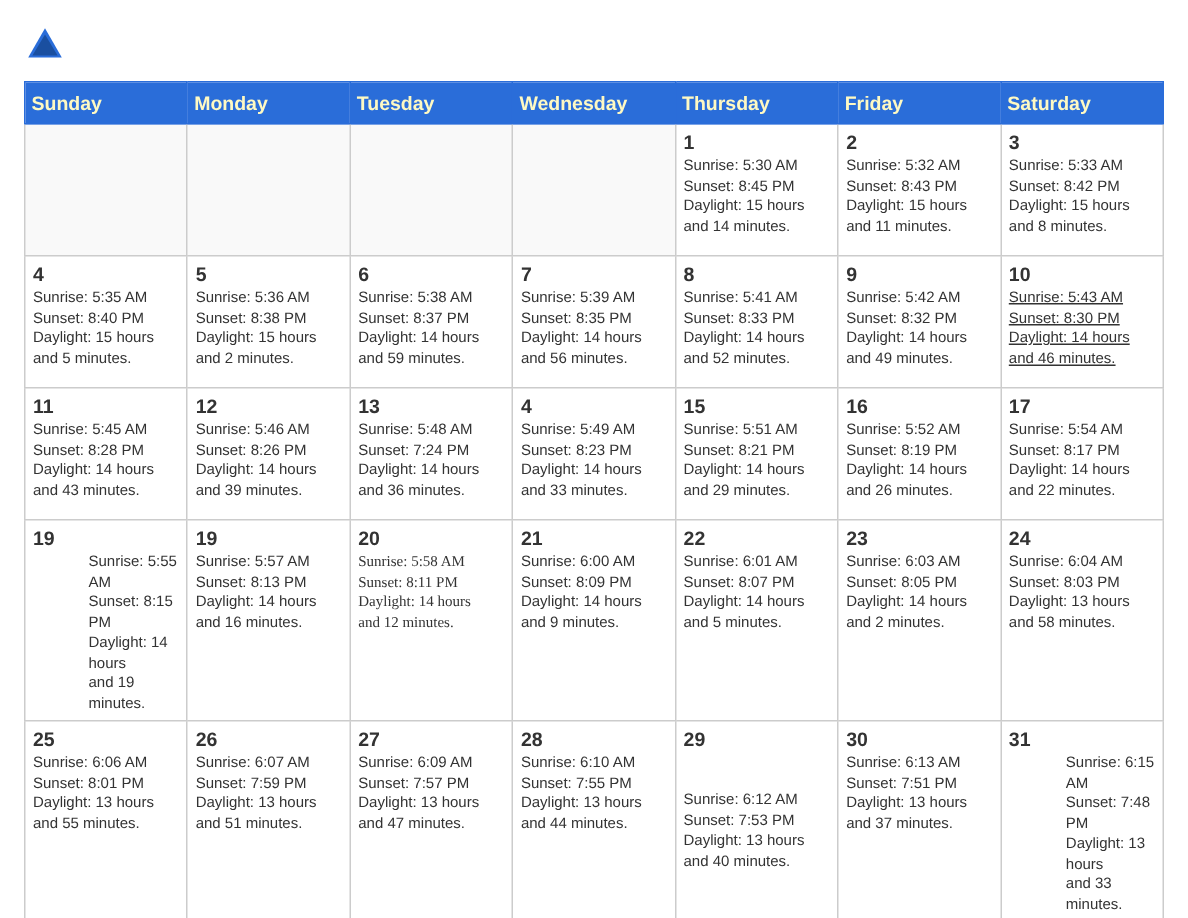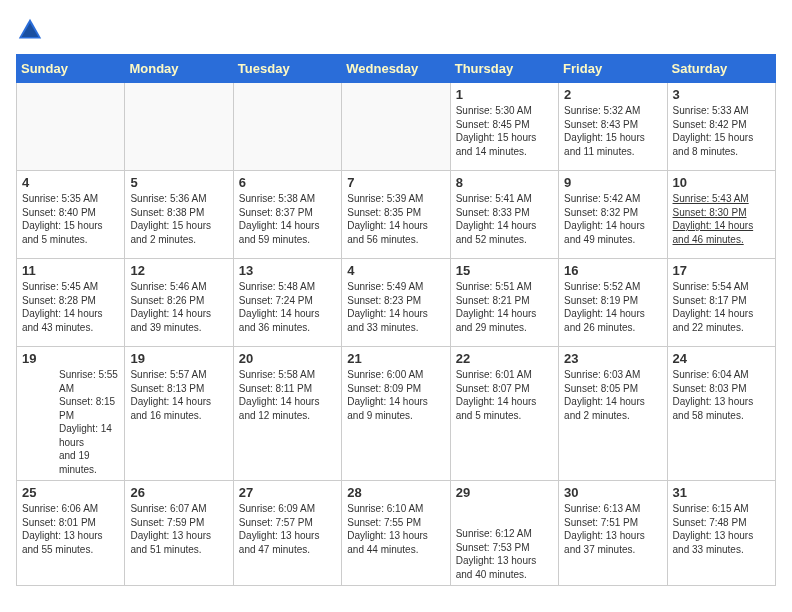--- a/index.html
+++ b/index.html
@@ -263,21 +263,21 @@
         </td>
         <td>
           <div class="day-number">19</div>
           <div class="day-info" style="white-space: pre-line;">Sunrise: 5:57 AM
 Sunset: 8:13 PM
 Daylight: 14 hours
 and 16 minutes.</div>
         </td>
         <td>
           <div class="day-number">20</div>
-          <div class="day-info" style="white-space: pre-line;">Sunrise: 5:58 AM
+          <div class="day-info" style="white-space: pre-line; font-family: Liberation Serif, serif;">Sunrise: 5:58 AM
 Sunset: 8:11 PM
 Daylight: 14 hours
 and 12 minutes.</div>
         </td>
         <td>
           <div class="day-number">21</div>
           <div class="day-info" style="white-space: pre-line;">Sunrise: 6:00 AM
 Sunset: 8:09 PM
 Daylight: 14 hours
 and 9 minutes.</div>
@@ -342,20 +342,20 @@
         </td>
         <td>
           <div class="day-number">30</div>
           <div class="day-info" style="white-space: pre-line;">Sunrise: 6:13 AM
 Sunset: 7:51 PM
 Daylight: 13 hours
 and 37 minutes.</div>
         </td>
         <td>
           <div class="day-number">31</div>
-          <div class="day-info" style="white-space: pre-line;">Sunrise: 6:15 AM
+          <div class="day-info" style="white-space: pre-line; margin-left: 38px;">Sunrise: 6:15 AM
 Sunset: 7:48 PM
 Daylight: 13 hours
 and 33 minutes.</div>
         </td>
       </tr>
     </tbody>
 </table>
 
 </body></html>

